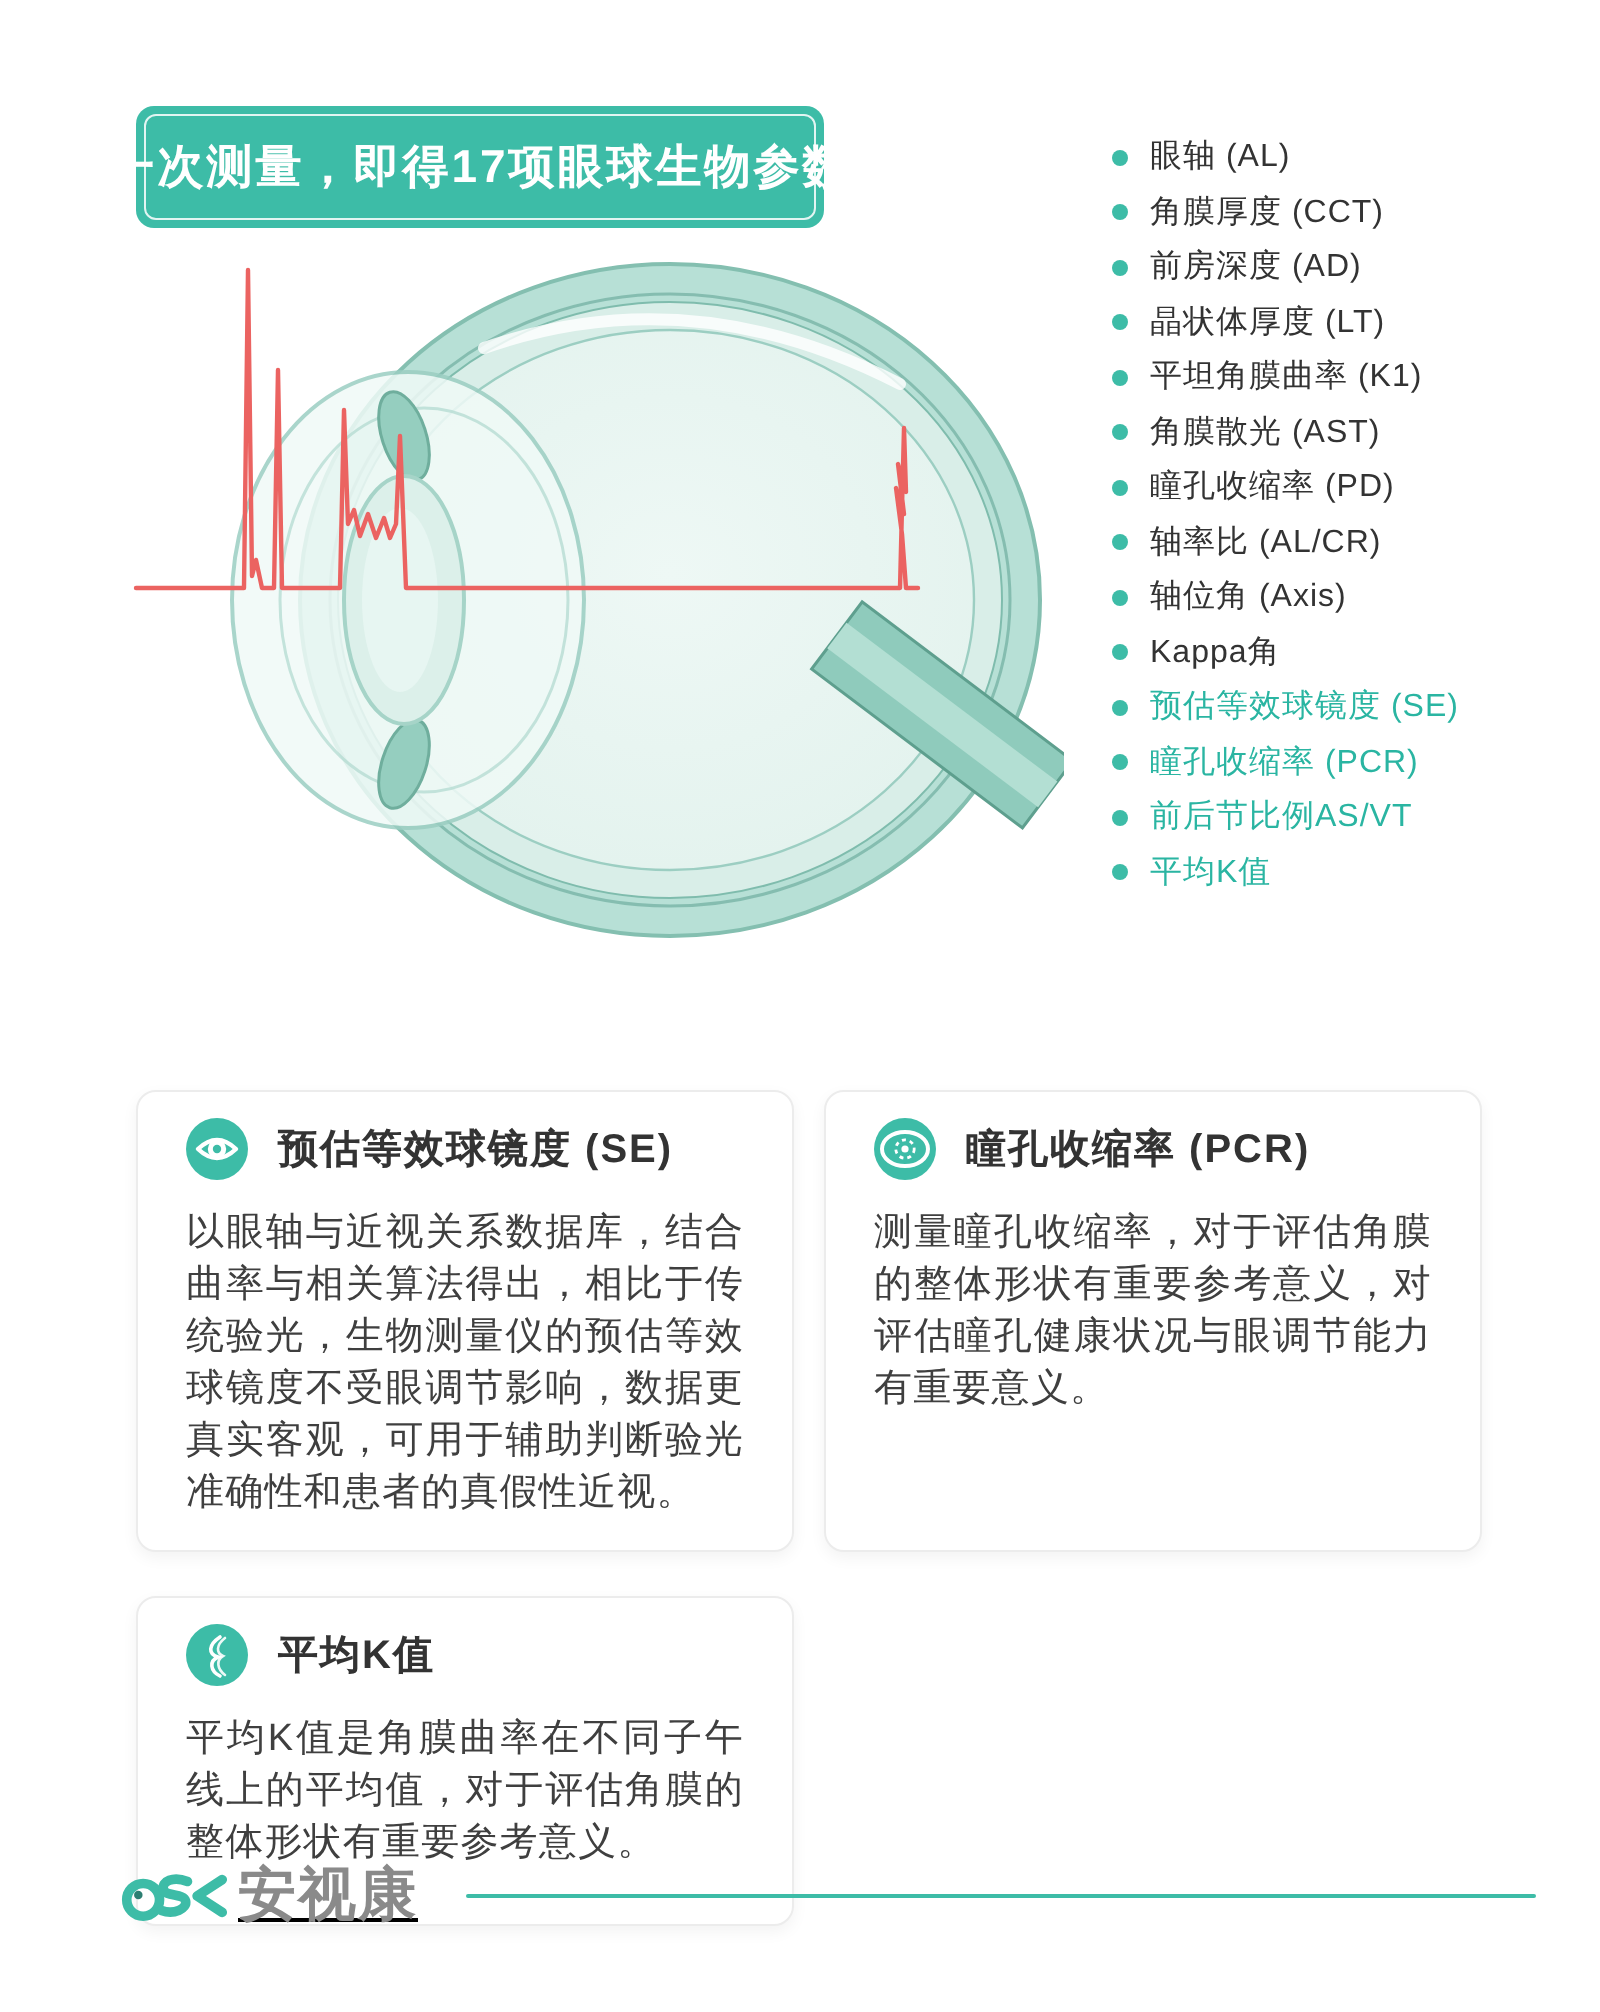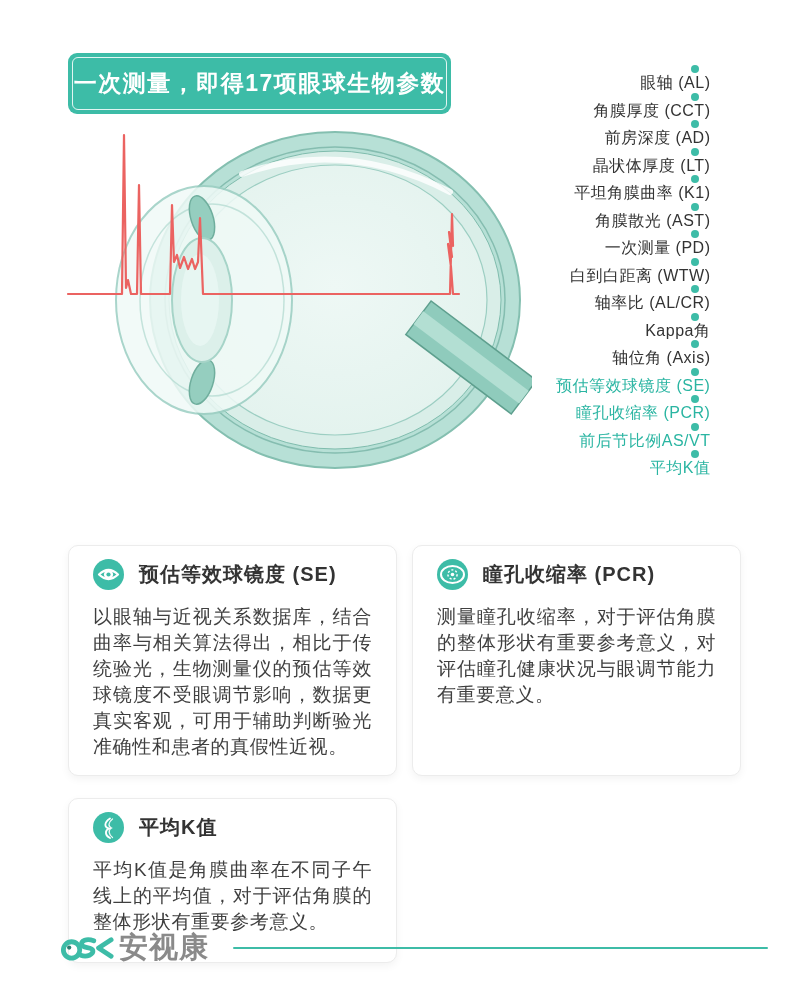--- a/index.html
+++ b/index.html
@@ -4,40 +4,40 @@
 <style>
   * { margin:0; padding:0; box-sizing:border-box; }
   html,body { background:#fff; }
   body { font-family:"Liberation Sans","DejaVu Sans",sans-serif; }
   .page {
     position:relative; width:800px; height:1006px; background:#ffffff;
     overflow:hidden; margin:0 auto;
   }
   
   .banner {
-    position:absolute; left:68px; top:53px; width:383px; height:61px;
+    position:absolute; left:68px; top:53px; width:344px; height:61px;
     background:var(--accent,#3dbca7); border-radius:9px;
     display:flex; align-items:center; justify-content:center;
   }
   .banner-inner {
     position:absolute; inset:4px; border:1px solid rgba(255,255,255,.85);
     border-radius:6px; pointer-events:none;
   }
   .banner-title {
     color:#fff; font-size:23px; font-weight:bold; letter-spacing:1.5px;
     white-space:nowrap;
   }
   
   .eye-wrap { position:absolute; left:52px; top:112px; width:480px; height:432px; }
   
   .params {
     position:absolute; left:556px; top:65px; list-style:none;
   }
   .params li {
-    height:27.5px; display:flex; align-items:flex-end;flex-direction:column;
+    height:27.5px; display:flex; align-items:center;
   }
   .params .bullet {
     width:8px; height:8px; border-radius:50%;
     background:var(--accent,#3dbca7); margin-right:11px; flex:none;
   }
   .params .param-label { font-size:16px; color:#333; letter-spacing:.5px; }
   .params li.hl .param-label { color:var(--hl,#2ab5a2); }
   
   .cards {
     position:absolute; left:68px; top:545px; width:673px;
@@ -60,21 +60,21 @@
     margin-left:15px; font-size:20px; font-weight:bold; color:#333;
     letter-spacing:1px; white-space:nowrap;
   }
   .card-body {
     margin-top:14px; font-size:19px; color:#3f3f3f; line-height:26px;
     letter-spacing:.6px; text-align:justify;
   }
   
   .footer {
     position:absolute; left:60px; top:926px; width:710px; height:44px;
-    display:flex; align-items:center;
+    display:flex; align-items:center;text-decoration:underline;
   }
   .logo-mark { width:54px; height:34px; flex:none; }
   .brand-name {
     font-size:29px; font-weight:bold; color:#8a8a8a;
     letter-spacing:1px; margin-left:5px; white-space:nowrap;
   }
   .footer-line {
     flex:1; height:2.5px; background:var(--accent,#3dbca7);
     margin-left:24px; margin-right:2px; border-radius:2px;
   }
@@ -142,37 +142,33 @@
       <li>
         <span class="bullet"></span>
         <span class="param-label">平坦角膜曲率 (K1)</span>
       </li>
       <li>
         <span class="bullet"></span>
         <span class="param-label">角膜散光 (AST)</span>
       </li>
       <li>
         <span class="bullet"></span>
-        <span class="param-label">一次测量 (PD)</span>
-      </li>
-      <li>
-        <span class="bullet"></span>
-        <span class="param-label">白到白距离 (WTW)</span>
+        <span class="param-label">瞳孔收缩率 (PD)</span>
       </li>
       <li>
         <span class="bullet"></span>
         <span class="param-label">轴率比 (AL/CR)</span>
       </li>
       <li>
         <span class="bullet"></span>
+        <span class="param-label">轴位角 (Axis)</span>
+      </li>
+      <li>
+        <span class="bullet"></span>
         <span class="param-label">Kappa角</span>
-      </li>
-      <li>
-        <span class="bullet"></span>
-        <span class="param-label">轴位角 (Axis)</span>
       </li>
       <li class="hl">
         <span class="bullet"></span>
         <span class="param-label">预估等效球镜度 (SE)</span>
       </li>
       <li class="hl">
         <span class="bullet"></span>
         <span class="param-label">瞳孔收缩率 (PCR)</span>
       </li>
       <li class="hl">

